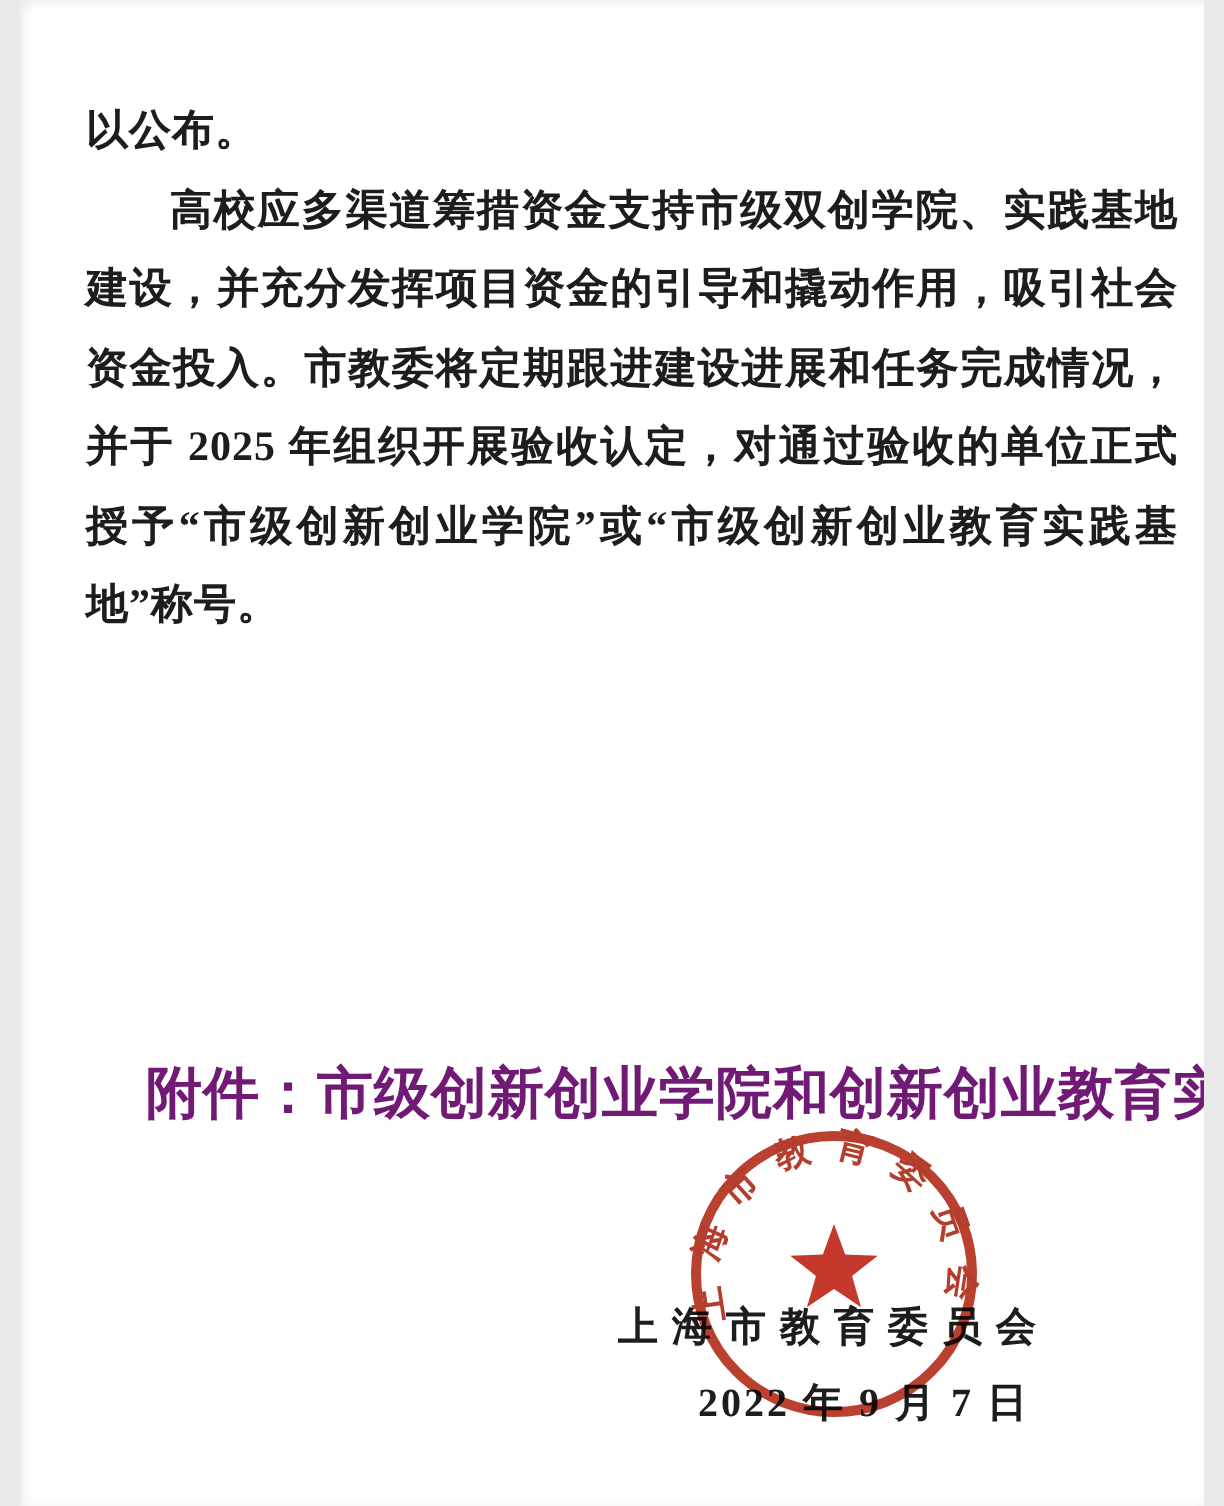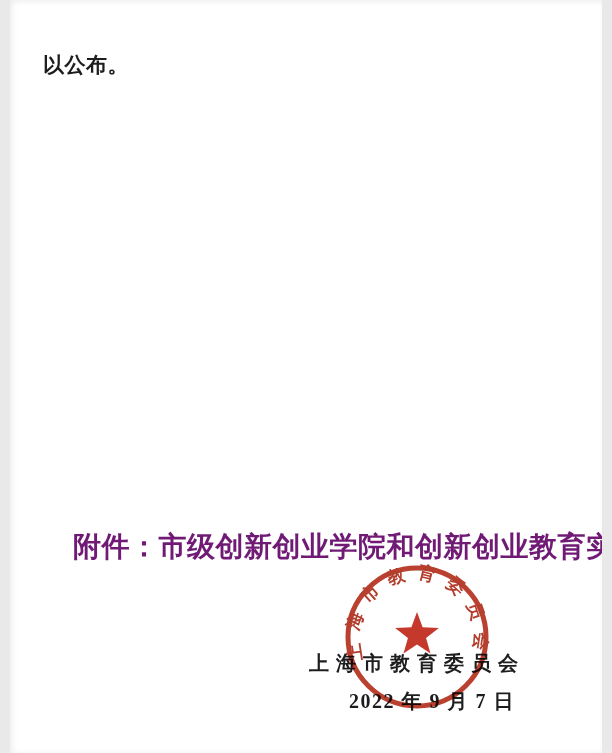--- a/index.html
+++ b/index.html
@@ -78,20 +78,21 @@
     font-weight: bold;
   }
 </style>
 </head>
 <body>
 
 <div class="page">
 
   <div class="doc-body">
     <p>以公布。</p>
+    <p class="indent">高校应多渠道筹措资金支持市级双创学院、实践基地建设，并充分发挥项目资金的引导和撬动作用，吸引社会资金投入。市教委将定期跟进建设进展和任务完成情况，并于 2025 年组织开展验收认定，对通过验收的单位正式授予“市级创新创业学院”或“市级创新创业教育实践基地”称号。</p>
   </div>
 
   <div class="attachment-line">附件：市级创新创业学院和创新创业教育实践基地建设名单</div>
 
   <div class="signature-org">上海市教育委员会</div>
 
   <div class="signature-date">2022 年 9 月 7 日</div>
 
   <svg class="seal" viewBox="0 0 160 160" xmlns="http://www.w3.org/2000/svg">
     <defs>

